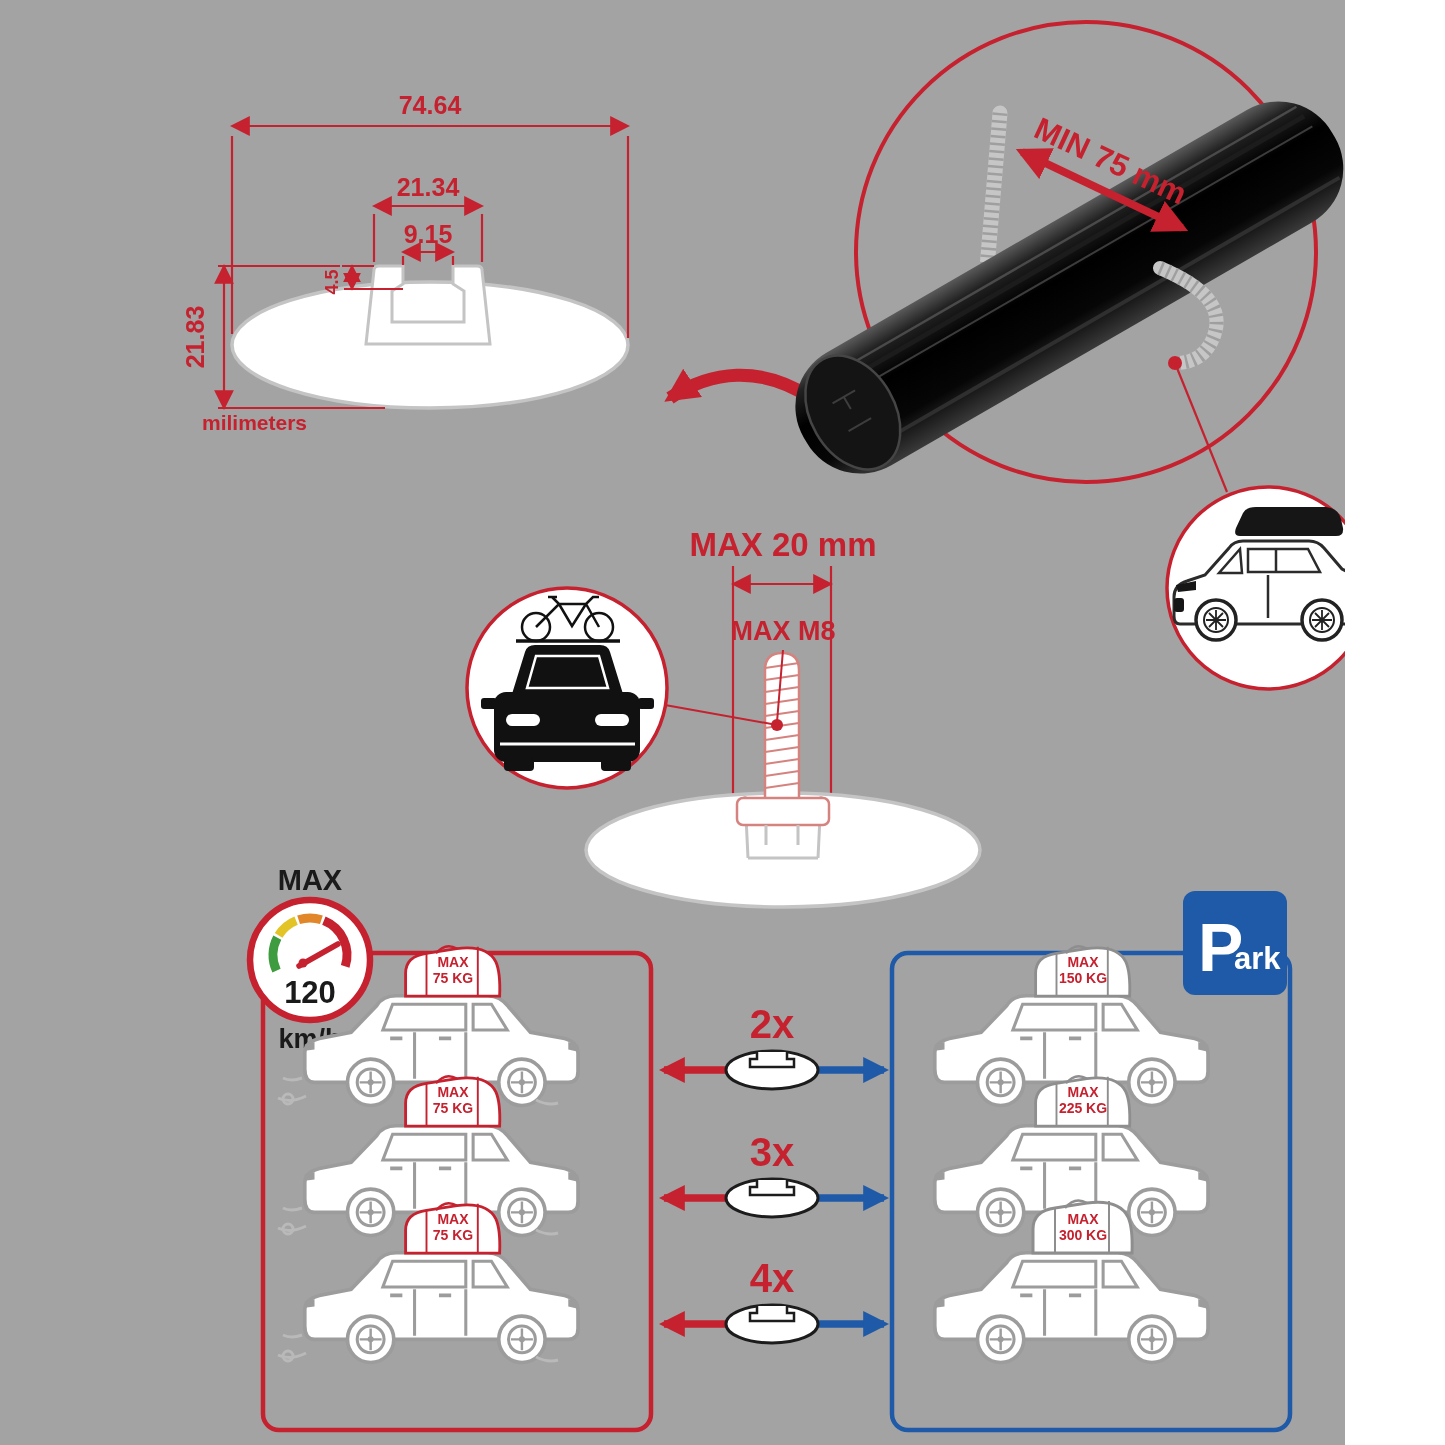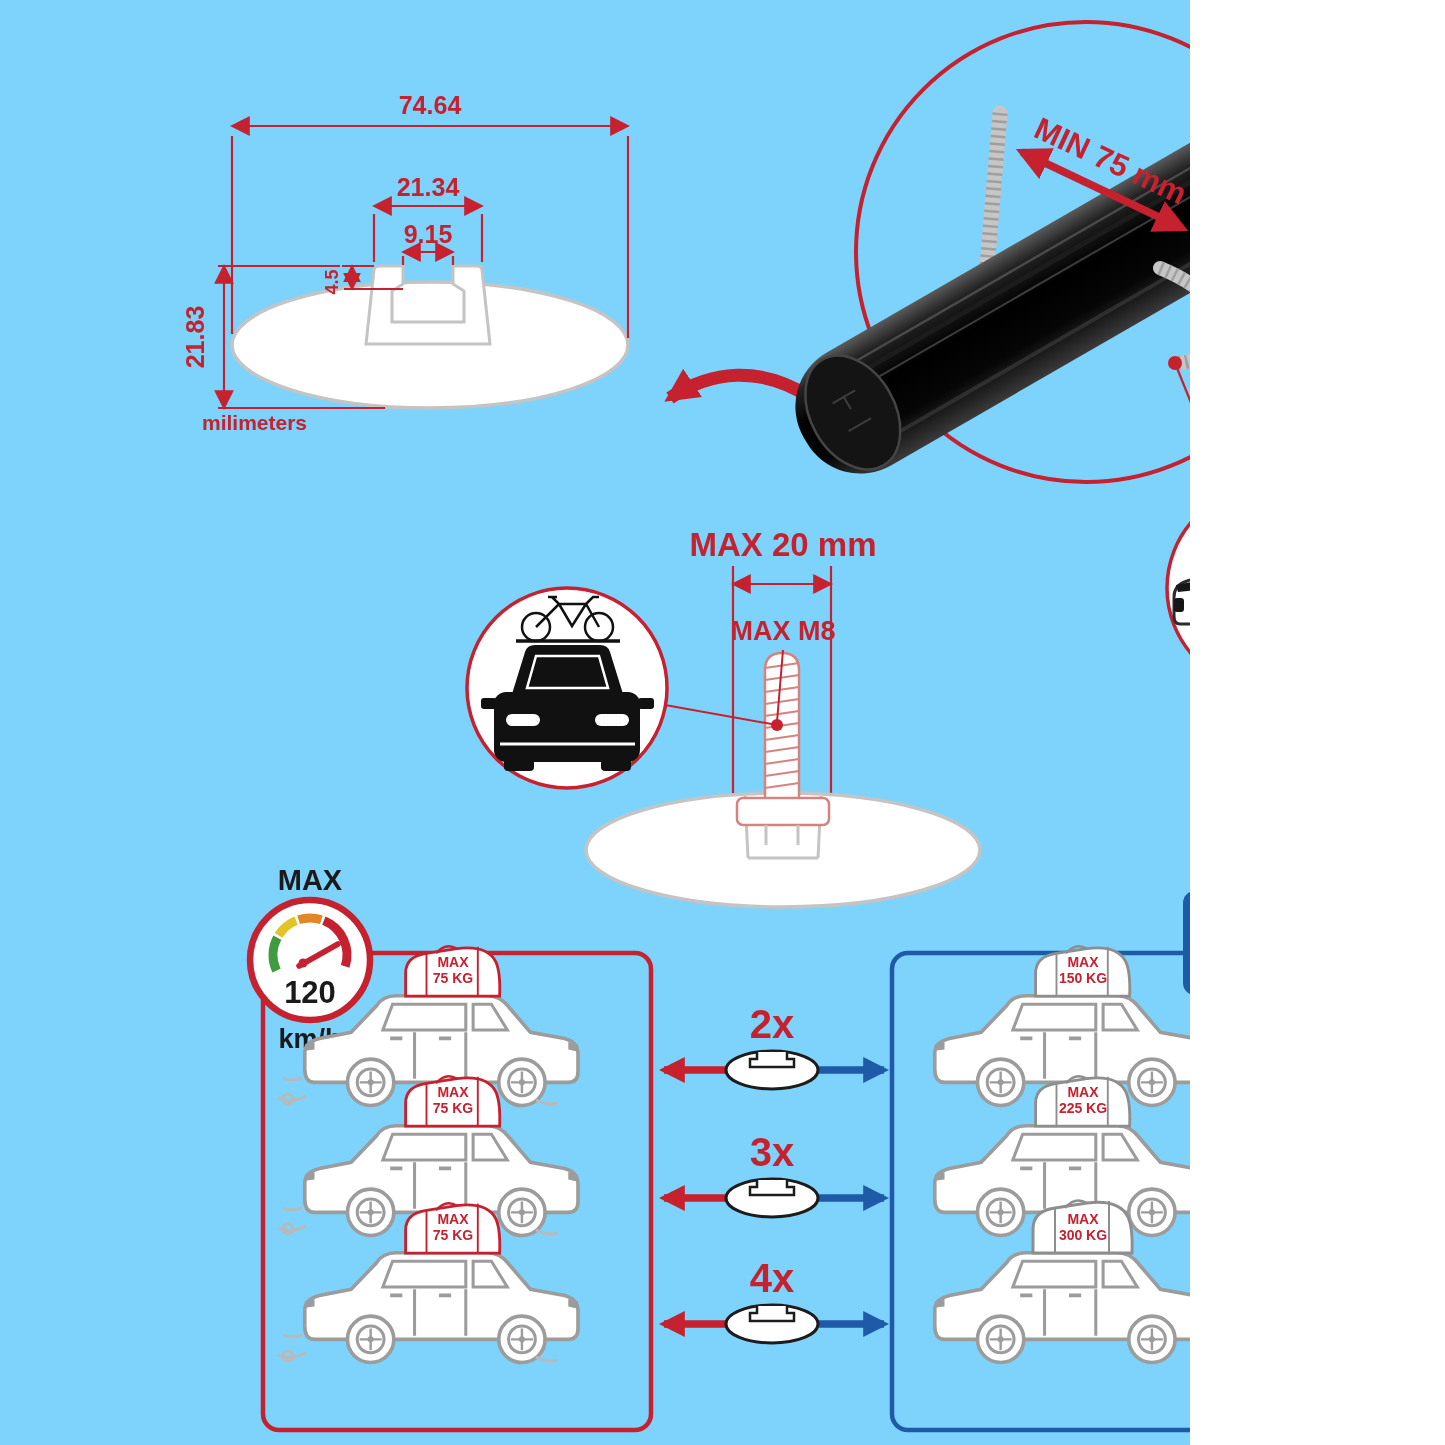--- a/index.html
+++ b/index.html
@@ -1,16 +1,16 @@
 <!DOCTYPE html>
 <html><head>
 <meta charset="utf-8">
 <style>
   html,body{margin:0;padding:0;background:#fff}
-  .canvas{position:relative;width:1190px;height:1445px;background:#7dd3fc;overflow:hidden}
+  .canvas{position:relative;width:1345px;height:1445px;background:#a3a3a3;overflow:hidden}
   svg{display:block}
   svg text{font-family:"Liberation Sans", sans-serif}
   .dim{fill:#c5212f;font-size:25px;font-weight:700}
   .dim-sm{fill:#c5212f;font-size:18px;font-weight:700}
   .units{fill:#c5212f;font-size:21px;font-weight:700}
   .red-big{fill:#c5212f;font-size:33px;font-weight:700}
   .red-med{fill:#c5212f;font-size:27px;font-weight:700}
   .min-lbl{fill:#c5212f;font-size:31px;font-weight:700}
   .mult{fill:#c5212f;font-size:40px;font-weight:700;text-anchor:middle}
   .gauge-t{fill:#1a1a1a;font-weight:700;text-anchor:middle}

